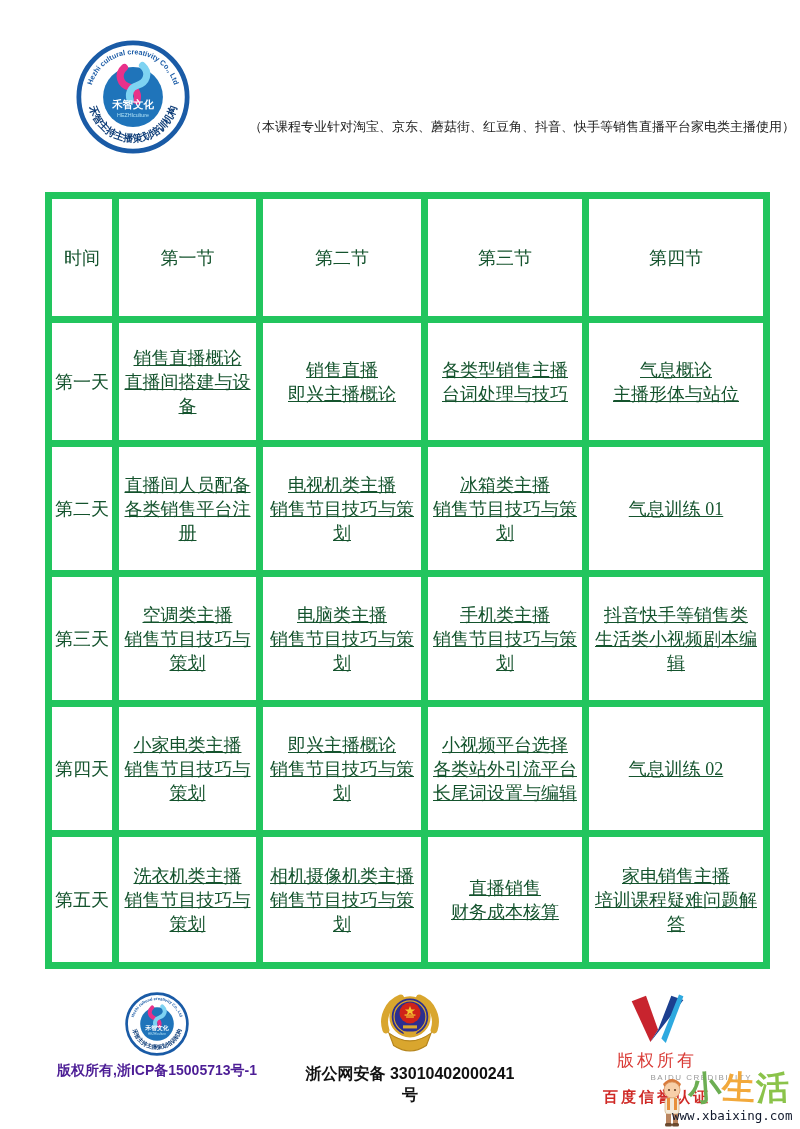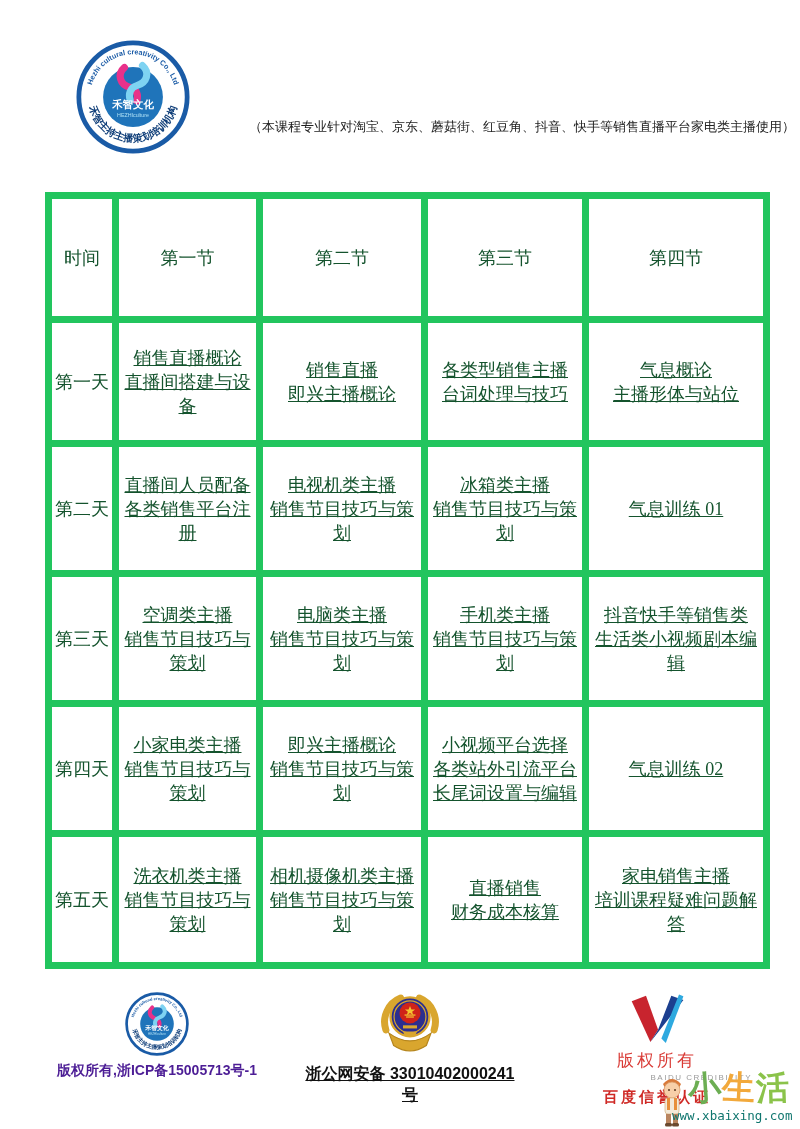--- a/index.html
+++ b/index.html
@@ -29,41 +29,41 @@
 
   
   .foot-col{position:absolute;text-align:center;}
   .foot-left{left:57px;top:992px;width:200px;}
   .foot-left .caption{margin-top:2px;font-family:"Liberation Sans",sans-serif;
       font-weight:bold;font-size:14px;color:#4c1d95;}
   .logo-small{width:64px;height:64px;display:inline-block;}
 
   .foot-center{left:300px;top:988px;width:220px;}
   .foot-center .caption{margin-top:2px;font-family:"Liberation Sans",sans-serif;
-      font-weight:bold;font-size:16px;color:#111;text-decoration:underline;}
+      font-weight:bold;font-size:16px;color:#111;}
 
   .foot-right{left:562px;top:988px;width:190px;}
   .baidu-cn{font-family:"Liberation Sans",sans-serif;font-size:17px;color:#d93a35;
             letter-spacing:3px;margin-top:2px;}
   .baidu-en{font-family:"Liberation Sans",sans-serif;font-size:8px;color:#9a9a9a;
             letter-spacing:1.5px;margin-top:1px;text-align:right;}
   .baidu-cert{font-family:"Liberation Sans",sans-serif;font-size:15px;font-weight:bold;
             color:#cf2a26;letter-spacing:3px;margin-top:6px;}
 
   
   .watermark{position:absolute;left:650px;top:1068px;width:150px;height:61px;}
   .wm-mascot{position:absolute;left:5px;top:8px;width:34px;height:52px;}
   .wm-text{position:absolute;left:38px;top:0px;width:110px;font-weight:bold;
            font-size:33px;line-height:40px;letter-spacing:1px;}
   .wm-text span{display:inline-block;}
   .wm-c0{color:#6cae53;transform:rotate(-4deg);}
   .wm-c1{color:#f2a93b;transform:rotate(3deg);}
   .wm-c2{color:#8bc34a;transform:rotate(-2deg);}
   .wm-url{position:absolute;left:22px;top:40px;font-family:"DejaVu Sans Mono",monospace;
-          font-size:12.5px;color:#0f766e;}
+          font-size:12.5px;color:#0f172a;}
 </style>
 </head>
 <body>
 
 <div class="page">
 
   <div class="logo-big">
     <svg viewBox="0 0 120 120" width="114" height="114">
       <defs>
         <path id="hz1-top" d="M 15,60 A 45,45 0 0 1 105,60"></path>

